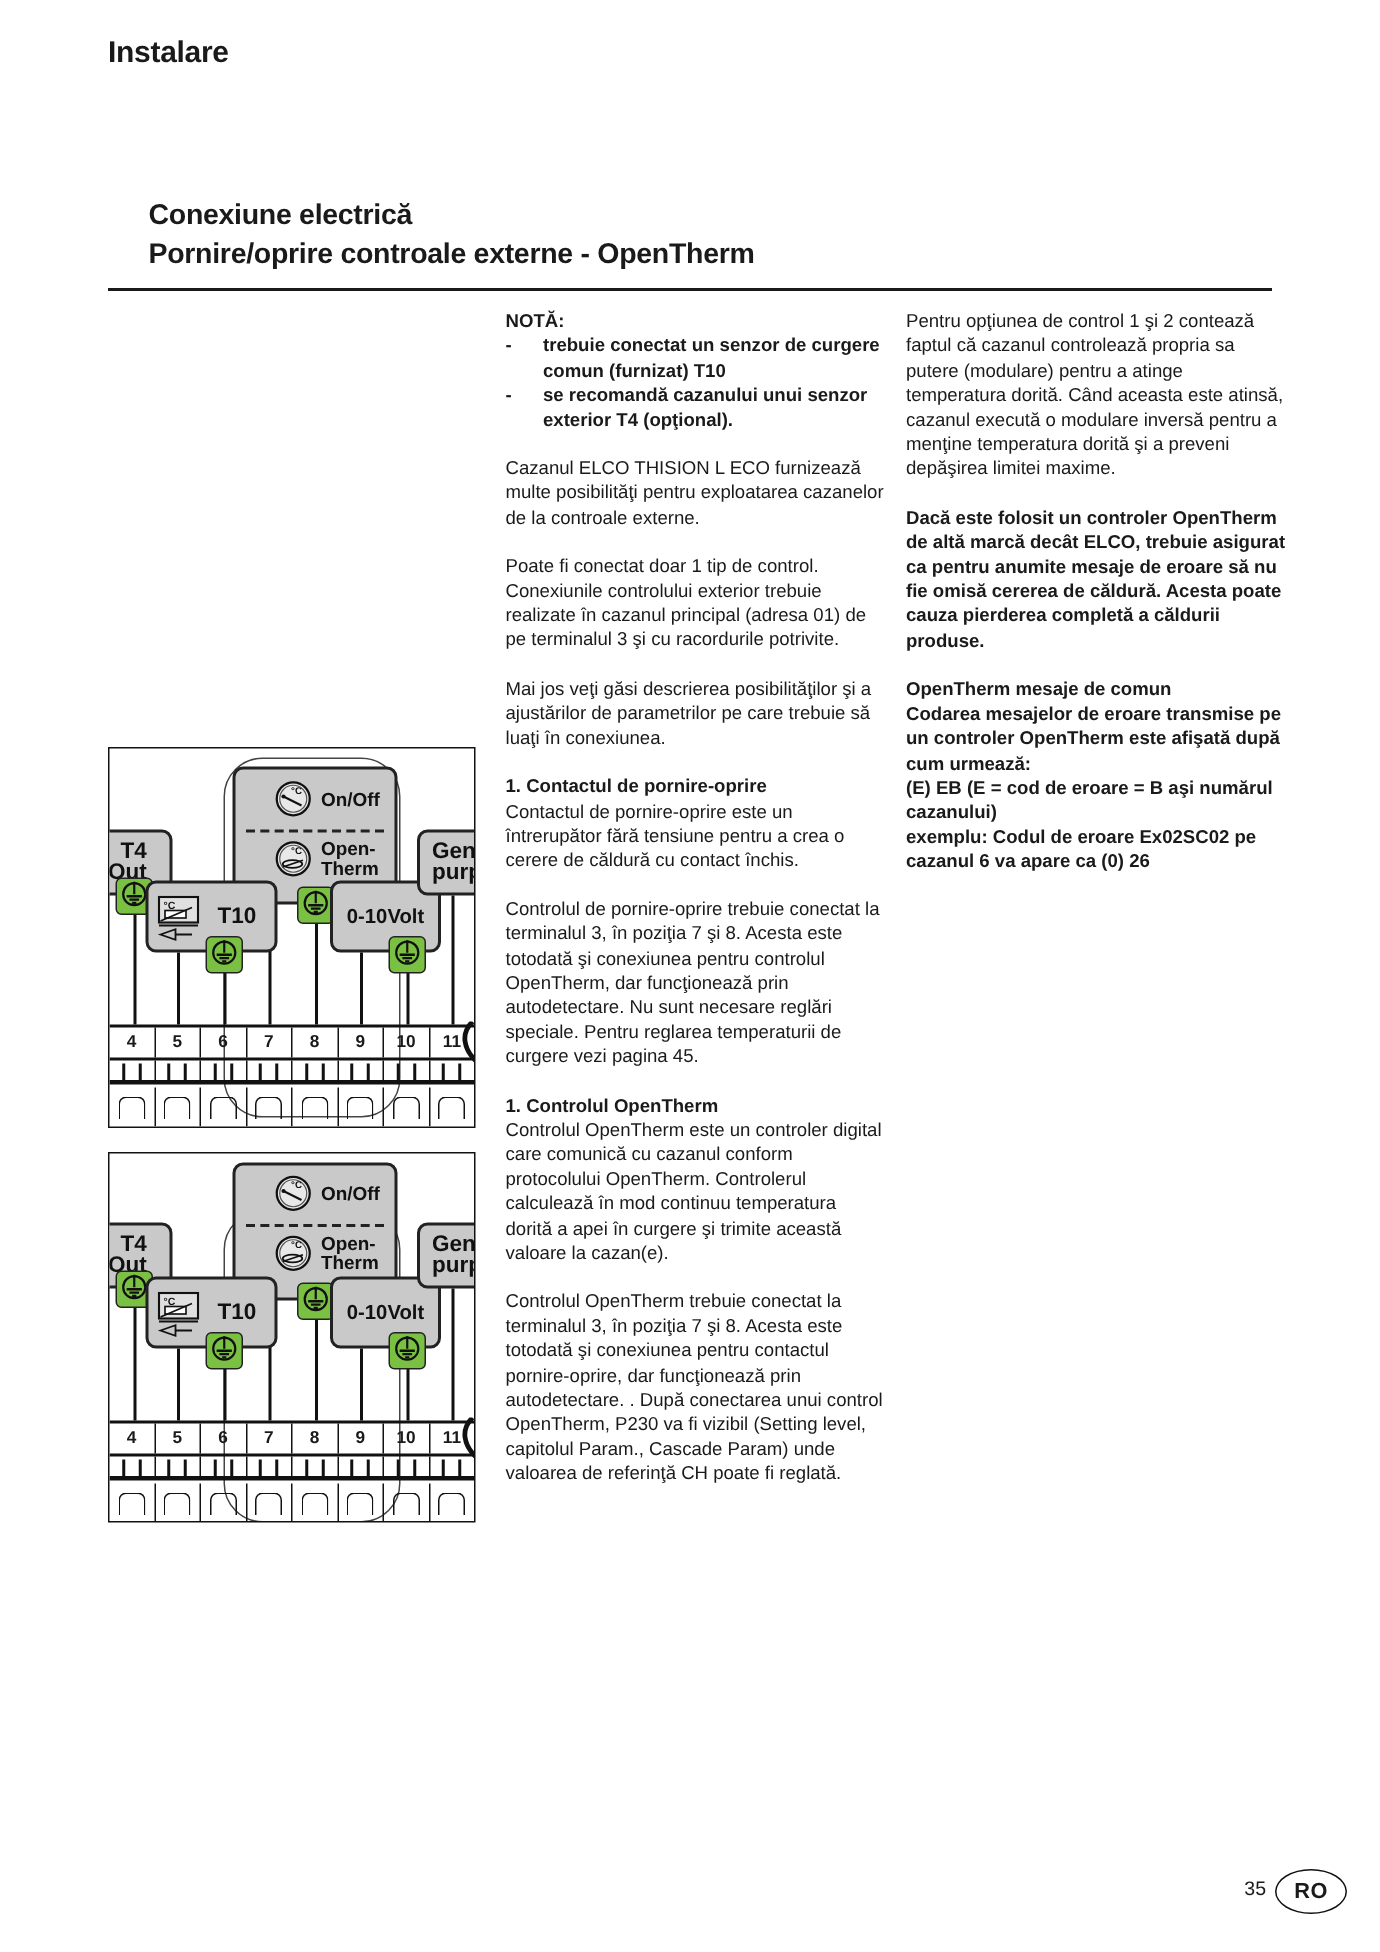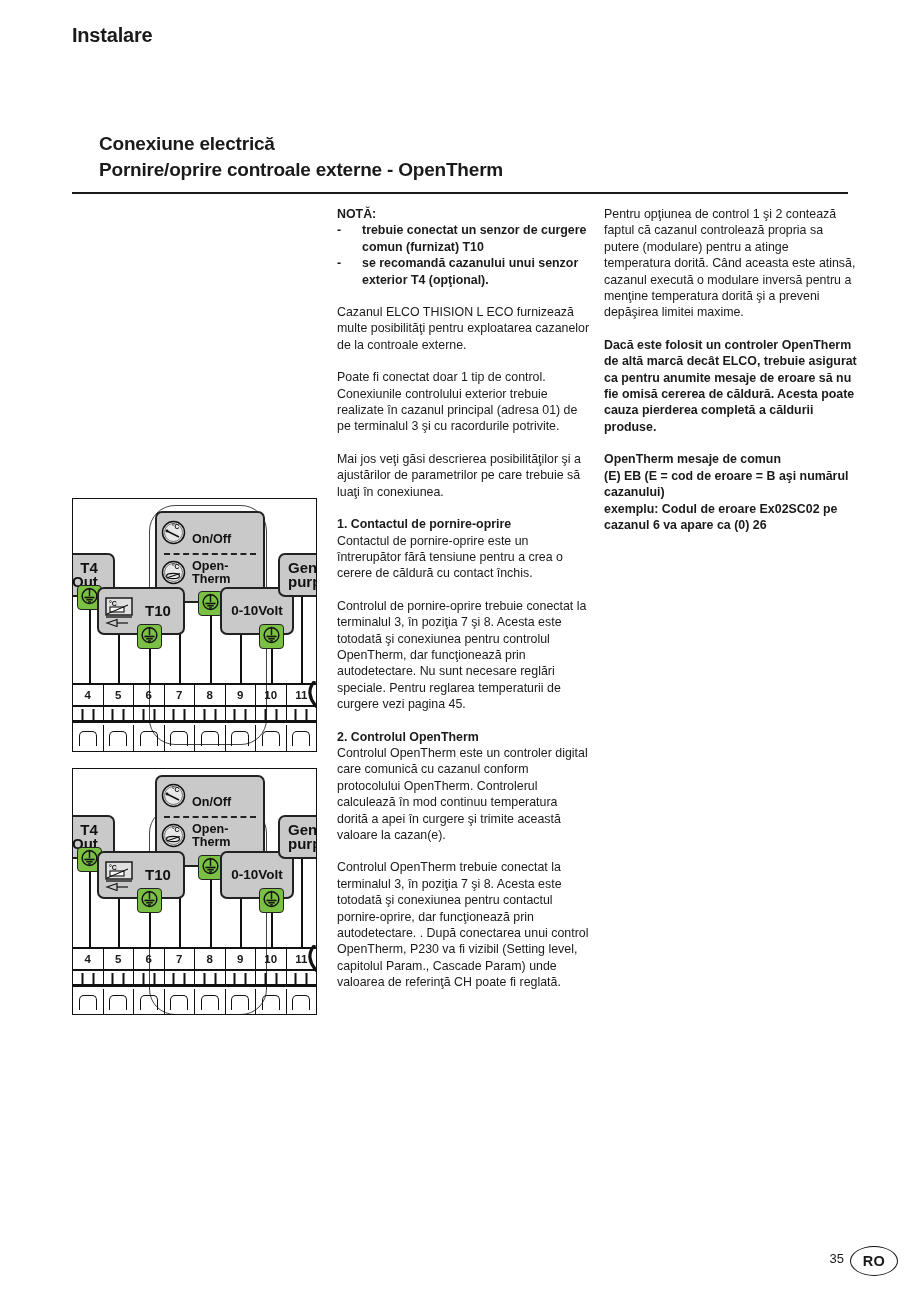--- a/index.html
+++ b/index.html
@@ -85,22 +85,22 @@
 
   .box-t4 { width: 52px; font-size: 15px; padding-left: 7px; text-align: right; }
   .box-t4 .t { display:block; }
   .box-ot { width: 110px; }
   .box-t10 { width: 88px; }
   .box-volt { width: 74px; font-size: 13.5px; }
   .box-gen { width: 52px; font-size: 15px; padding-left: 8px; }
 
   .ot-row {
     position: absolute; left: 0; right: 0;
-    display: flex; align-items: flex-end; gap: 5px;
-    padding-left: 3px;
+    display: flex; align-items: center; gap: 5px;
+    padding-left: 25px;
     font-size: 12.6px;
   }
   .ot-divider {
     position: absolute; left: 7px; right: 7px;
     border-top: 2.5px dashed #222;
   }
 
   
   .dial { position: relative; width: 27px; height: 27px; flex: 0 0 27px; }
 
@@ -214,29 +214,30 @@
     </ul>
 
     <p>Cazanul ELCO THISION L ECO furnizează multe posibilităţi pentru exploatarea cazanelor de la controale externe.</p>
     <p>Poate fi conectat doar 1 tip de control. Conexiunile controlului exterior trebuie realizate în cazanul principal (adresa 01) de pe terminalul 3 şi cu racordurile potrivite.</p>
     <p>Mai jos veţi găsi descrierea posibilităţilor şi a ajustărilor de parametrilor pe care trebuie să luaţi în conexiunea.</p>
 
     <h4>1. Contactul de pornire-oprire</h4>
     <p>Contactul de pornire-oprire este un întrerupător fără tensiune pentru a crea o cerere de căldură cu contact închis.</p>
     <p>Controlul de pornire-oprire trebuie conectat la terminalul 3, în poziţia 7 şi 8. Acesta este totodată şi conexiunea pentru controlul OpenTherm, dar funcţionează prin autodetectare. Nu sunt necesare reglări speciale. Pentru reglarea temperaturii de curgere vezi pagina 45.</p>
 
-    <h4>2. Controlul OpenTherm</h4>
+    <h4>1. Controlul OpenTherm</h4>
     <p>Controlul OpenTherm este un controler digital care comunică cu cazanul conform protocolului OpenTherm. Controlerul calculează în mod continuu temperatura dorită a apei în curgere şi trimite această valoare la cazan(e).</p>
     <p>Controlul OpenTherm trebuie conectat la terminalul 3, în poziţia 7 şi 8. Acesta este totodată şi conexiunea pentru contactul pornire-oprire, dar funcţionează prin autodetectare. . După conectarea unui control OpenTherm, P230 va fi vizibil (Setting level, capitolul Param., Cascade Param) unde valoarea de referinţă CH poate fi reglată.</p>
   </div>
 
   <div class="col col-right">
     <p>Pentru opţiunea de control 1 şi 2 contează faptul că cazanul controlează propria sa putere (modulare) pentru a atinge temperatura dorită. Când aceasta este atinsă, cazanul execută o modulare inversă pentru a menţine temperatura dorită şi a preveni depăşirea limitei maxime.</p>
     <p class="b">Dacă este folosit un controler OpenTherm de altă marcă decât ELCO, trebuie asigurat ca pentru anumite mesaje de eroare să nu fie omisă cererea de căldură. Acesta poate cauza pierderea completă a căldurii produse.</p>
     <p class="b tight">OpenTherm mesaje de comun</p>
+    <p class="b tight">Codarea mesajelor de eroare transmise pe  un controler OpenTherm este afişată după cum urmează:</p>
     <p class="b tight">(E) EB (E = cod de eroare = B aşi numărul cazanului)</p>
     <p class="b tight">exemplu: Codul de eroare Ex02SC02 pe cazanul 6 va apare ca (0) 26</p>
   </div>
 
   <div class="diagram" id="diagram-1">
     <div class="dg-inner">
 
       <div class="loop" style="left:76px; top:6px; width:118px; height:240px;"></div>
 
       <div class="gbox box-t4" style="left:-10px; top:54px; height:44px;">

